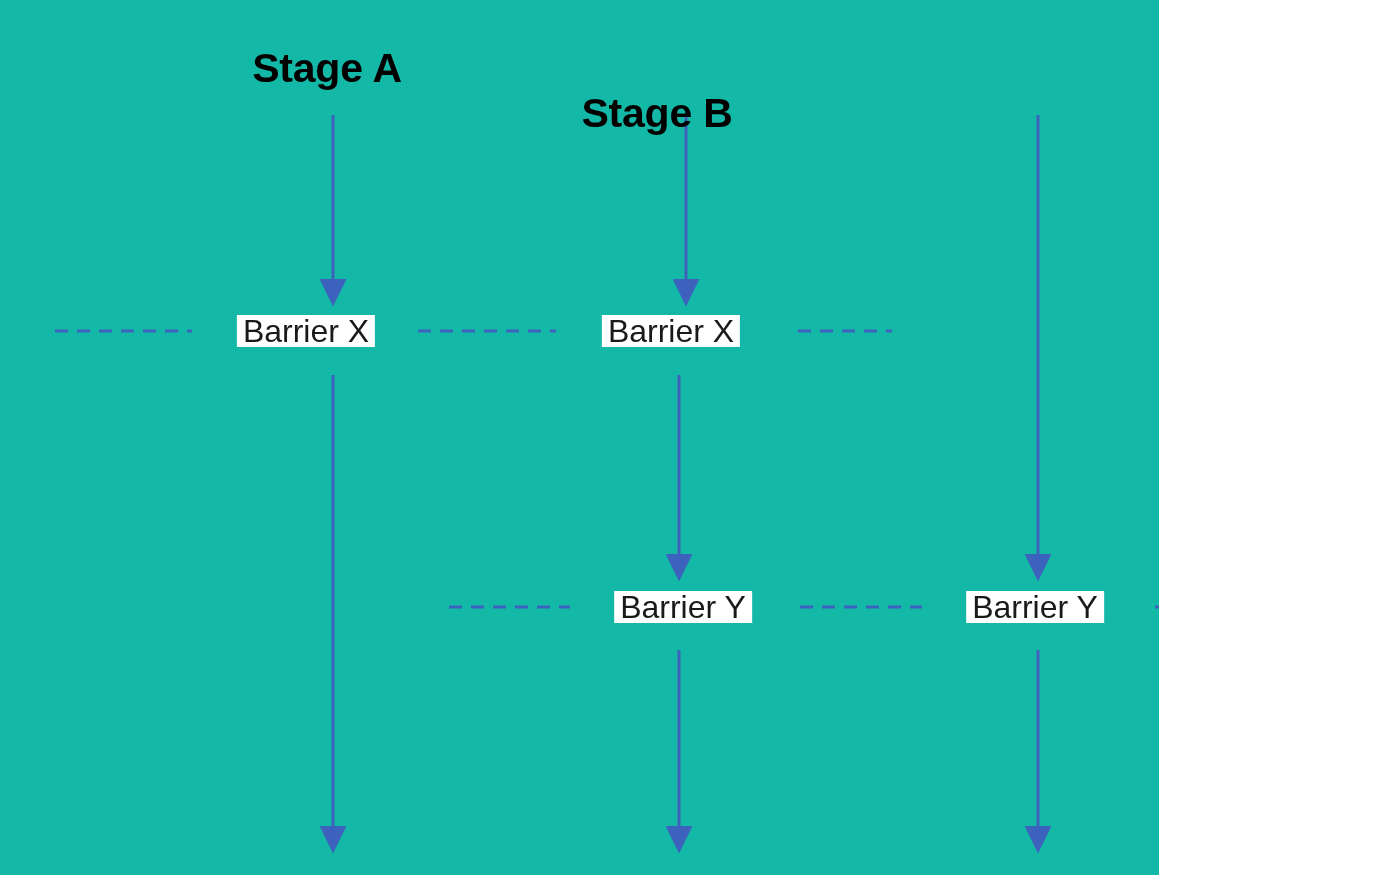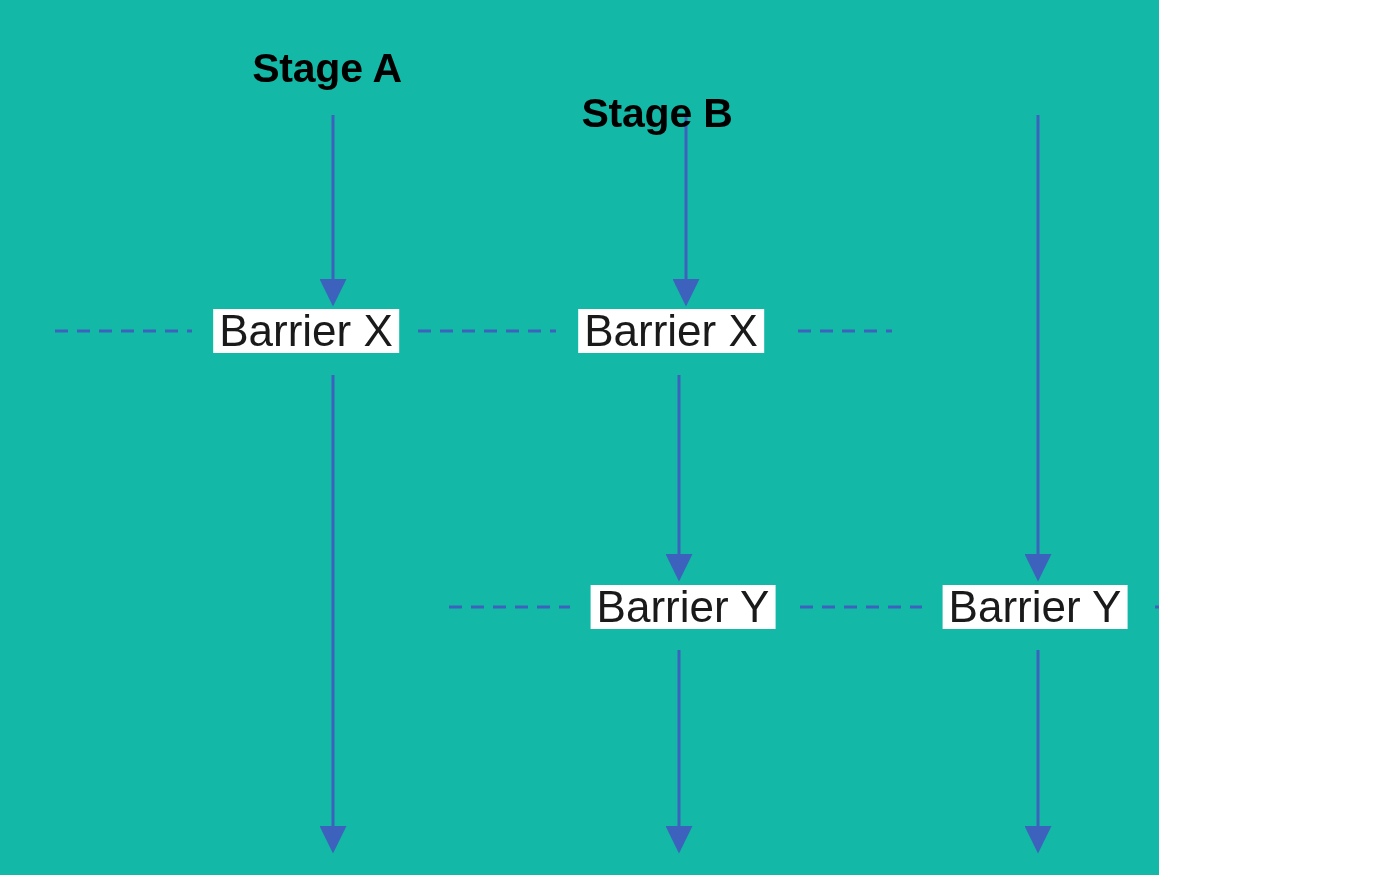--- a/index.html
+++ b/index.html
@@ -34,21 +34,21 @@
     line-height: 1;
     color: #000000;
     white-space: nowrap;
     transform: translate(-50%, 0);
     letter-spacing: -0.2px;
   }
   .barrier-label {
     position: absolute;
     font-family: "Liberation Sans", "DejaVu Sans", sans-serif;
     font-weight: normal;
-    font-size: 44px;
+    font-size: 32px;
     line-height: 1;
     color: #1a1a1a;
     white-space: nowrap;
     transform: translate(-50%, -50%);
     background: #ffffff;
     padding: 0 6px;
   }
 </style>
 </head>
 <body>

